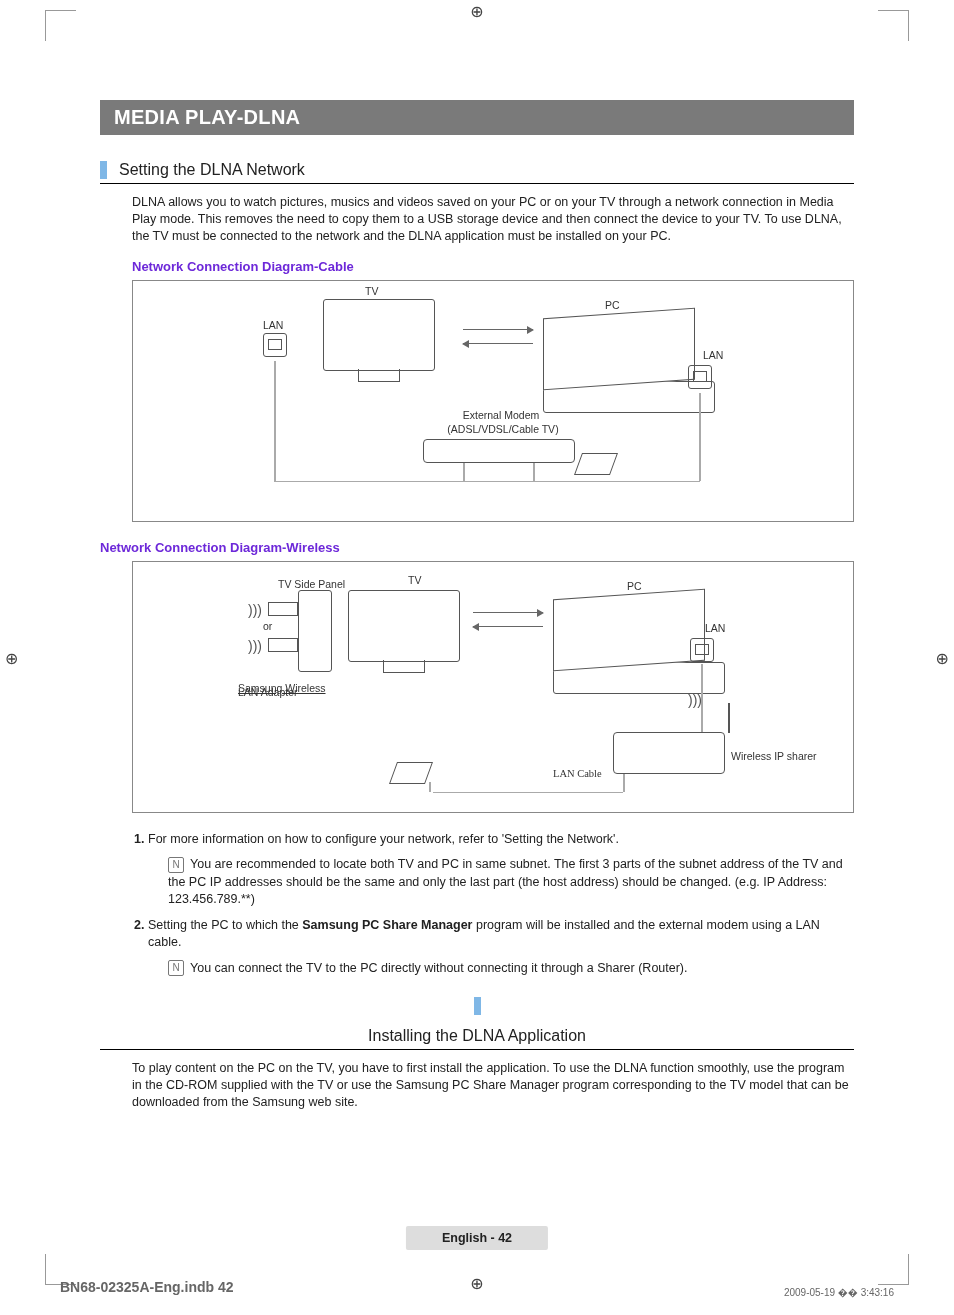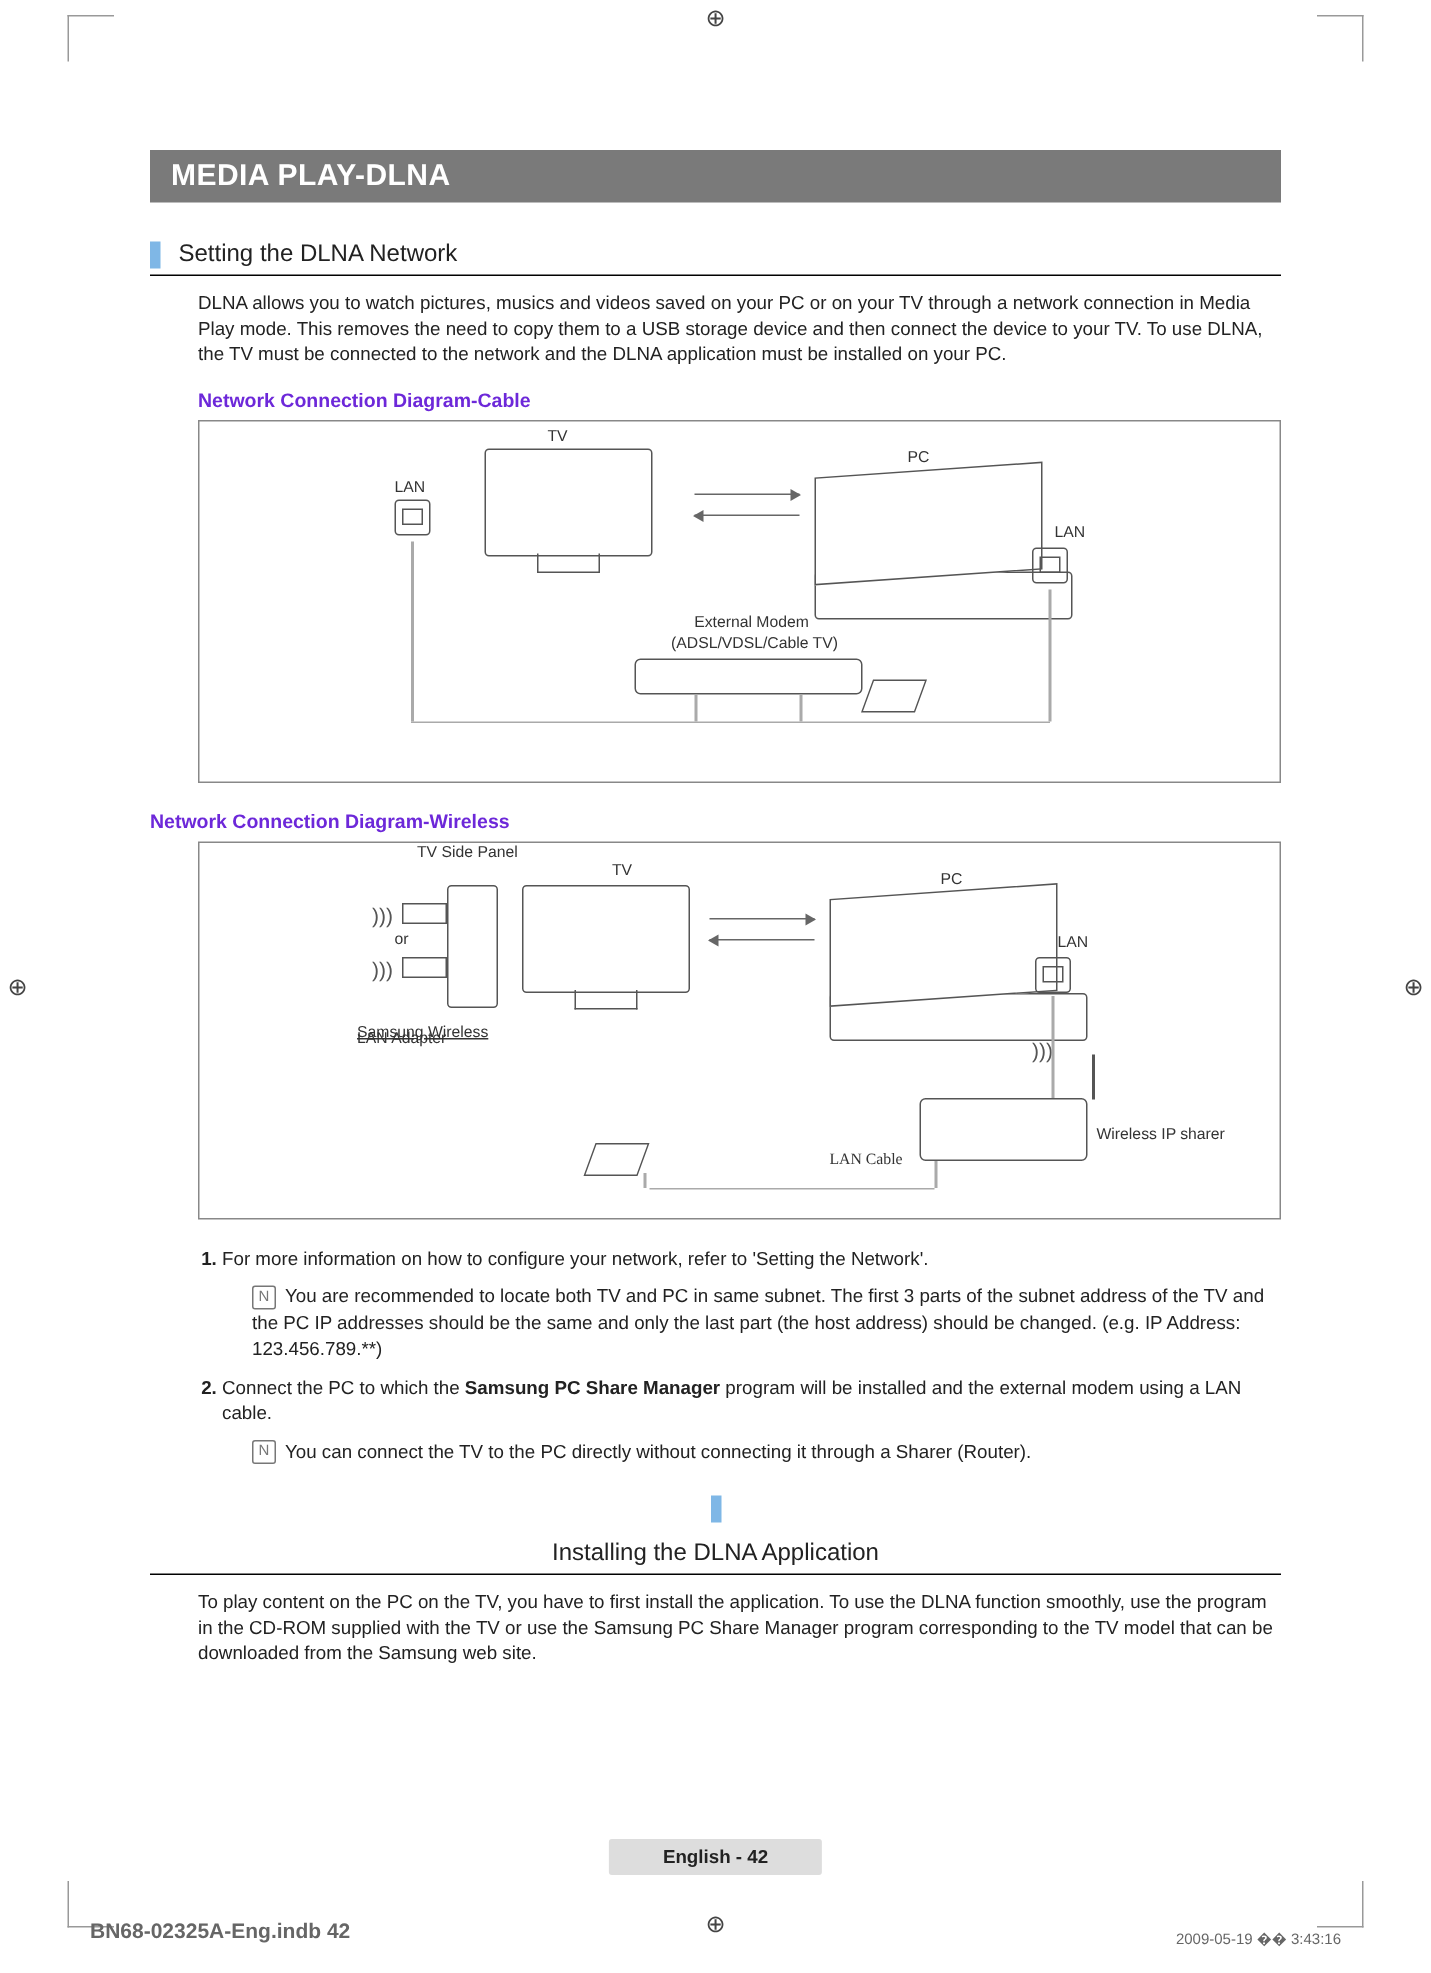--- a/index.html
+++ b/index.html
@@ -284,21 +284,21 @@
       <div class="conn-line h" style="left:141px; top:200px; width:300px;"></div>
       <div class="conn-line v" style="left:330px; top:182px; height:18px;"></div>
       <div class="conn-line v" style="left:400px; top:182px; height:18px;"></div>
       <div class="conn-line v" style="left:566px; top:112px; height:88px;"></div>
       <div class="conn-line h" style="left:441px; top:200px; width:126px;"></div>
       <div style="position:absolute;left:445px;top:172px;width:34px;height:20px;border:1.5px solid #555;transform:skewX(-20deg);"></div>
     </div>
 
     <div class="subhead" style="margin-left:0;">Network Connection Diagram-Wireless</div>
     <div class="diagram-box d2">
-      <span class="d-label" style="left:145px; top:0;text-align:center;">TV Side Panel</span>
+      <span class="d-label" style="left:145px; top:16px;text-align:center;">TV Side Panel</span>
       <span class="d-label" style="left:275px; top:12px;">TV</span>
 
       <div style="position:absolute;left:165px;top:28px;width:32px;height:80px;border:1.5px solid #555;border-radius:3px;"></div>
       <span class="wifi-mark" style="left:115px; top:40px;">)))</span>
       <div style="position:absolute;left:135px;top:40px;width:28px;height:12px;border:1.5px solid #555;"></div>
       <span class="d-label" style="left:130px; top:58px;">or</span>
       <span class="wifi-mark" style="left:115px; top:76px;">)))</span>
       <div style="position:absolute;left:135px;top:76px;width:28px;height:12px;border:1.5px solid #555;"></div>
       <span class="d-label" style="left:105px; top:120px;text-decoration:underline;">Samsung Wireless</span>
       <span class="d-label" style="left:105px; top:124px;">LAN Adapter</span>
@@ -333,21 +333,21 @@
     <div class="notes">
       <ol>
         <li>
           <span class="li-body">For more information on how to configure your network, refer to 'Setting the Network'.</span>
           <div class="sub-note">
             <span class="note-icon">N</span><span>You are recommended to locate both TV and PC in same subnet. The first 3 parts of the subnet address of the TV and the PC IP addresses should be the same and only the last part (the host address) should be changed. (e.g. IP Address: 123.456.789.**)</span>
           </div>
         </li>
         <li>
           <div style="font-weight:normal; display:inline;">
-            <span>Connect the PC to which the </span><b>Samsung PC Share Manager</b><span> program will be installed and the external modem using a LAN cable.</span>
+            <span>Setting the PC to which the </span><b>Samsung PC Share Manager</b><span> program will be installed and the external modem using a LAN cable.</span>
           </div>
           <div class="sub-note">
             <span class="note-icon">N</span><span>You can connect the TV to the PC directly without connecting it through a Sharer (Router).</span>
           </div>
         </li>
       </ol>
     </div>
 
     <div class="section-heading" style="margin-top:20px;flex-direction:column;">
       <div class="bar"></div>

